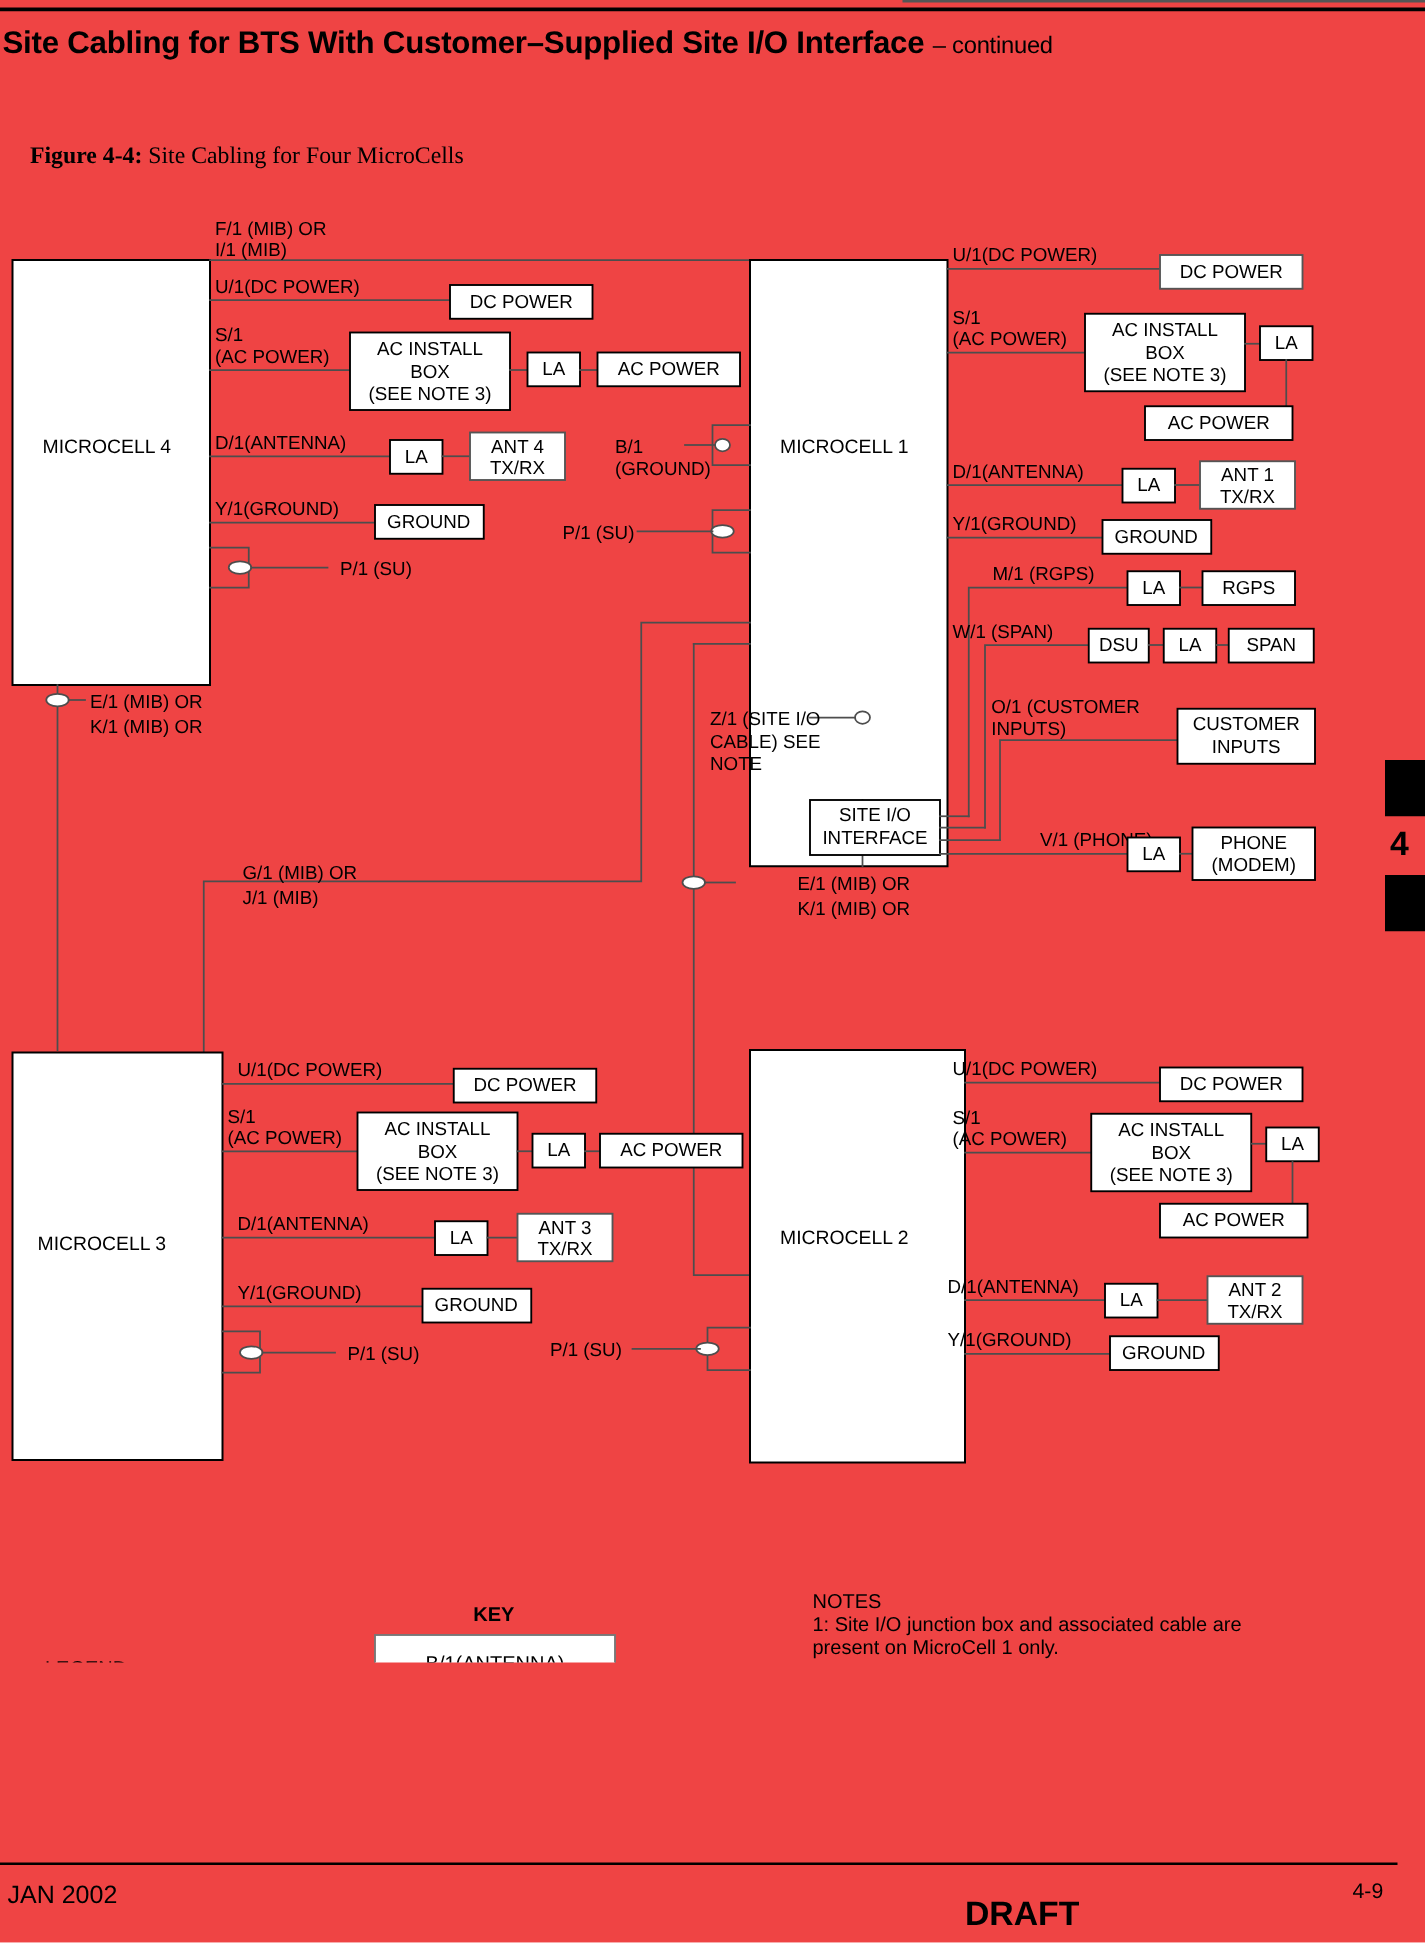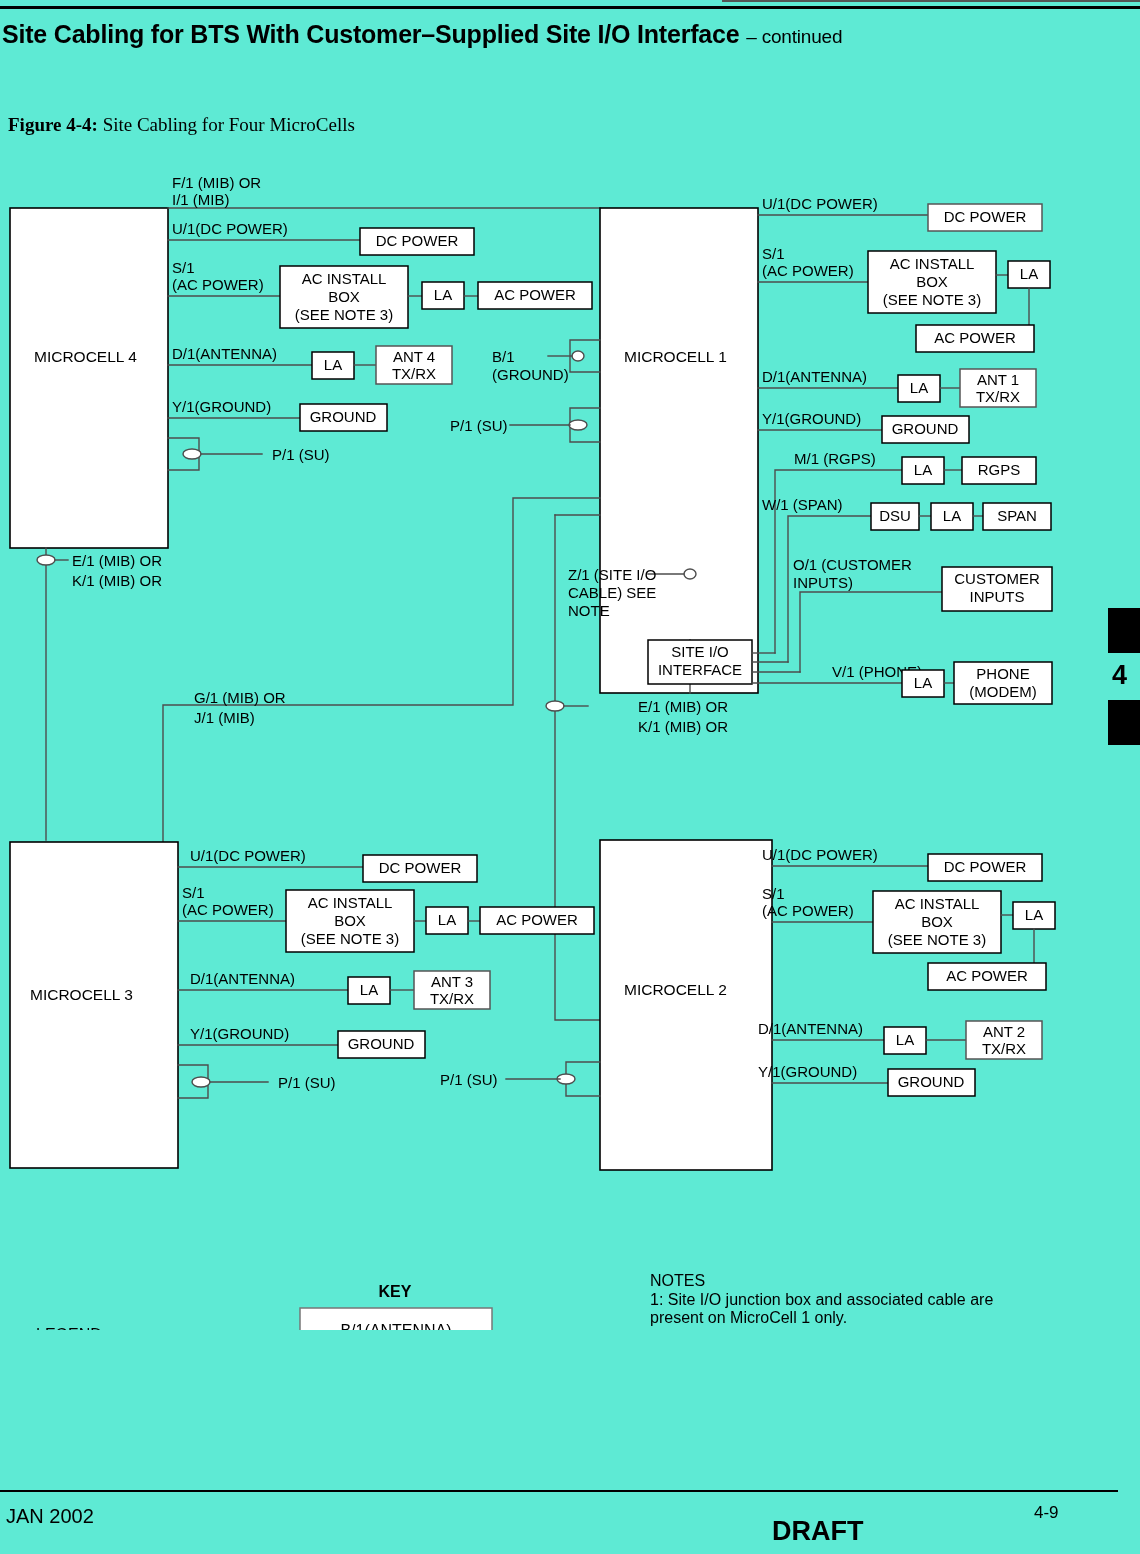--- a/index.html
+++ b/index.html
@@ -9,21 +9,21 @@
   }
   body {
     font-family: "Liberation Sans", sans-serif;
     color: #000;
   }
   #page {
     position: relative;
     width: 1140px;
     height: 1554px;
     overflow: hidden;
-    background: #5eead4;
+    background: #ef4444;
   }
   
   .hdr-rule {
     position: absolute;
     left: 0; top: 6px;
     width: 1140px; height: 3px;
     background: #000;
   }
   .hdr-rule-thin {
     position: absolute;
@@ -38,21 +38,21 @@
     font-weight: bold;
     letter-spacing: -0.2px;
     white-space: nowrap;
   }
   .page-title .cont {
     font-size: 19px;
     font-weight: normal;
   }
   .fig-caption {
     position: absolute;
-    left: 8px; top: 114px;
+    left: 24px; top: 114px;
     font-family: "Liberation Serif", serif;
     font-size: 19px;
     white-space: nowrap;
   }
   .fig-caption b { font-weight: bold; }
 
   
   #diagram {
     position: absolute;
     left: 0; top: 150px;
@@ -82,21 +82,21 @@
   }
   .foot-center .tm { font-size: 11px; vertical-align: super; }
   .foot-draft {
     position: absolute;
     left: 772px; top: 1516px;
     font-size: 27px;
     font-weight: bold;
   }
   .foot-page {
     position: absolute;
-    left: 1034px; top: 1503px;
+    left: 1082px; top: 1503px;
     font-size: 17px;
   }
   
   .tab-blk {
     position: absolute;
     background: #000;
     left: 1108px;
     width: 32px;
     height: 45px;
   }

